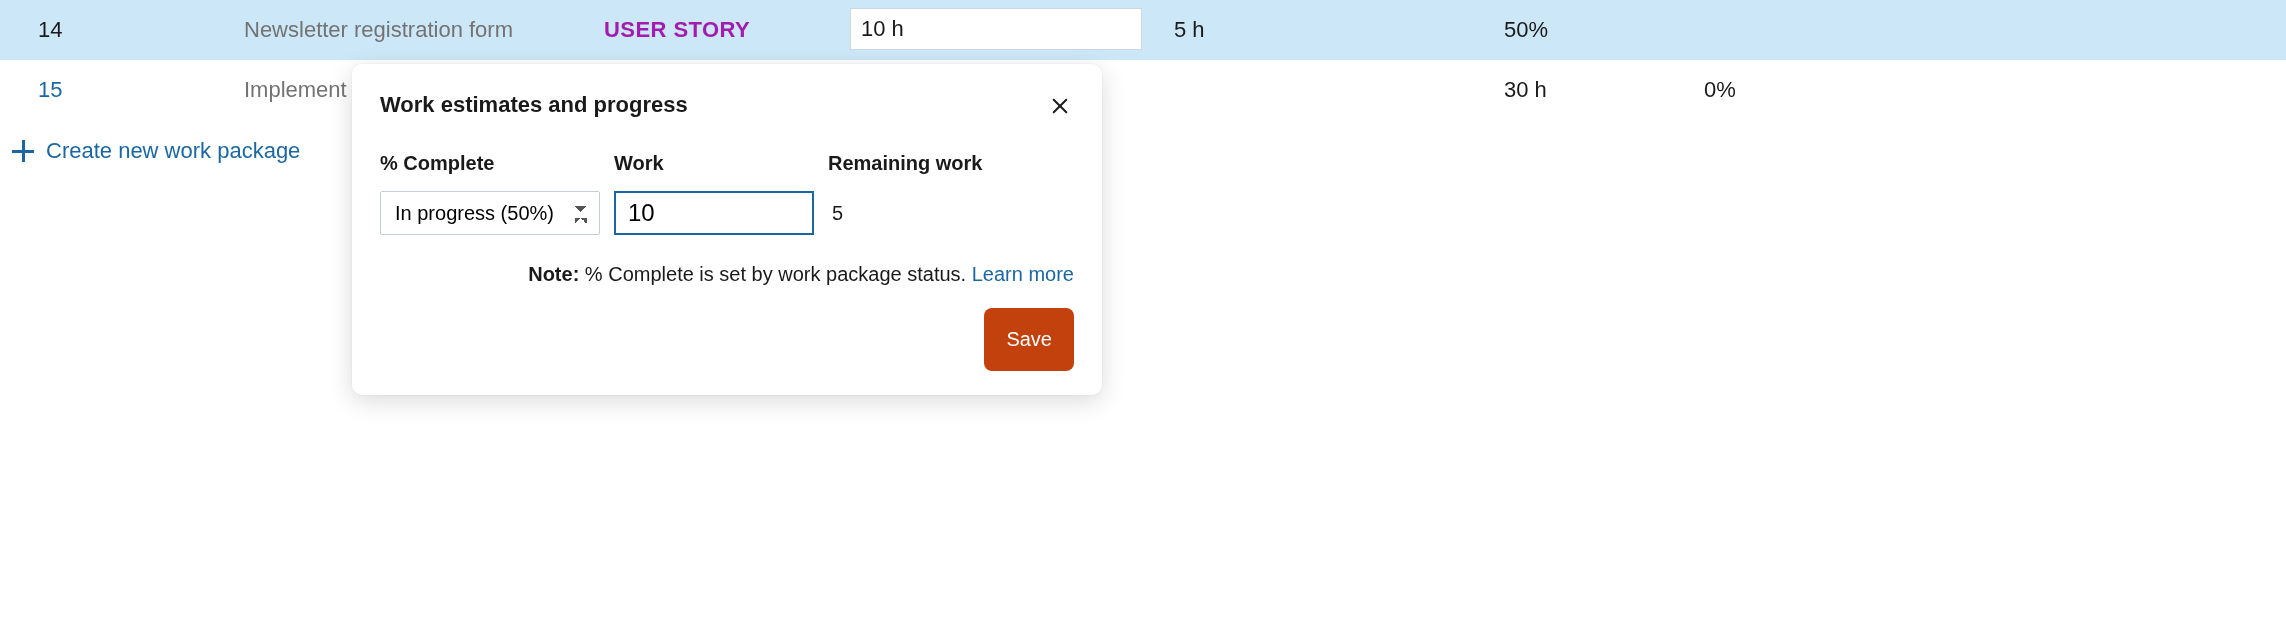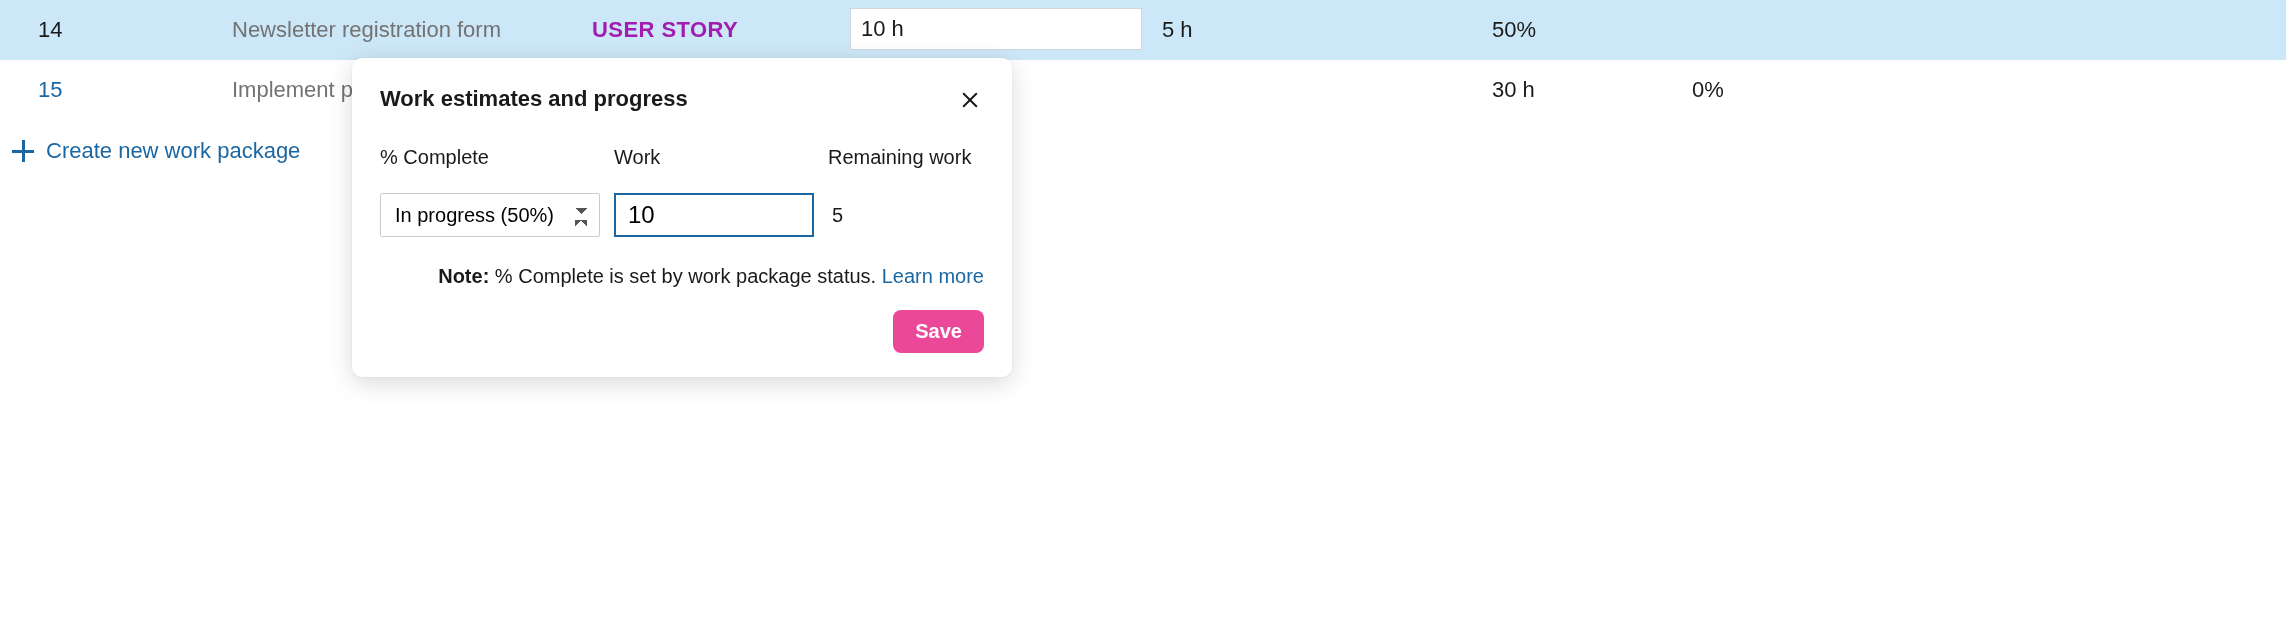--- a/index.html
+++ b/index.html
@@ -22,21 +22,21 @@
   .row {
     display: grid;
     grid-template-columns: 220px 360px 270px 300px 330px 200px 1fr;
     align-items: center;
     height: 60px;
   }
   .row.selected {
     background: #cce7f7;
   }
   .cell {
-    padding: 0 12px;
+    padding: 0 24px;
     white-space: nowrap;
     overflow: hidden;
   }
   .id-cell {
     padding-left: 38px;
     color: #1a1a1a;
   }
   .id-link {
     color: #1a67a3;
   }
@@ -93,22 +93,22 @@
     position: absolute;
     background: #1a67a3;
   }
   .plus::before { left: 10px; top: 0; width: 3px; height: 22px; }
   .plus::after  { top: 10px; left: 0; height: 3px; width: 22px; }
 
   
   .dialog {
     position: absolute;
     left: 352px;
-    top: 58px;
-    width: 660px;
+    top: 64px;
+    width: 750px;
     background: #fff;
     border-radius: 10px;
     box-shadow: 0 6px 24px rgba(0,0,0,.15), 0 0 0 1px rgba(0,0,0,.02);
     padding: 28px 28px 24px 28px;
   }
   .dialog-header {
     display: flex;
     justify-content: space-between;
     align-items: flex-start;
     margin-bottom: 32px;
@@ -127,23 +127,23 @@
   }
   .close-btn svg { width: 18px; height: 18px; }
   .close-btn svg path { stroke: #1a1a1a; stroke-width: 2.2; stroke-linecap: round; }
 
   .fields {
     display: grid;
     grid-template-columns: 230px 210px 1fr;
     column-gap: 4px;
   }
   .field-label {
-    font-weight: 400;
-    font-size: 20px;
-    margin-bottom: 24px;
+    font-weight: 700;
+    font-size: 20px;
+    margin-bottom: 16px;
   }
   .select-ctl {
     width: 220px;
     height: 44px;
     border: 1px solid #c4ccd4;
     border-radius: 2px;
     padding: 0 34px 0 14px;
     font-size: 20px;
     background: #fff;
     appearance: none;
@@ -189,27 +189,27 @@
     text-decoration: none;
     cursor: pointer;
   }
 
   .dialog-footer {
     display: flex;
     justify-content: flex-end;
     margin-top: 22px;
   }
   .save-btn {
-    background: #ec4899;
+    background: #c2410c;
     color: #fff;
     border: none;
     border-radius: 8px;
     font-size: 20px;
-    font-weight: 700;
-    padding: 10px 22px;
+    font-weight: 400;
+    padding: 20px 22px;
     cursor: pointer;
   }
 </style>
 </head>
 <body>
 
 <div class="table">
 
   <div class="row selected">
     <div class="cell id-cell">14</div>

